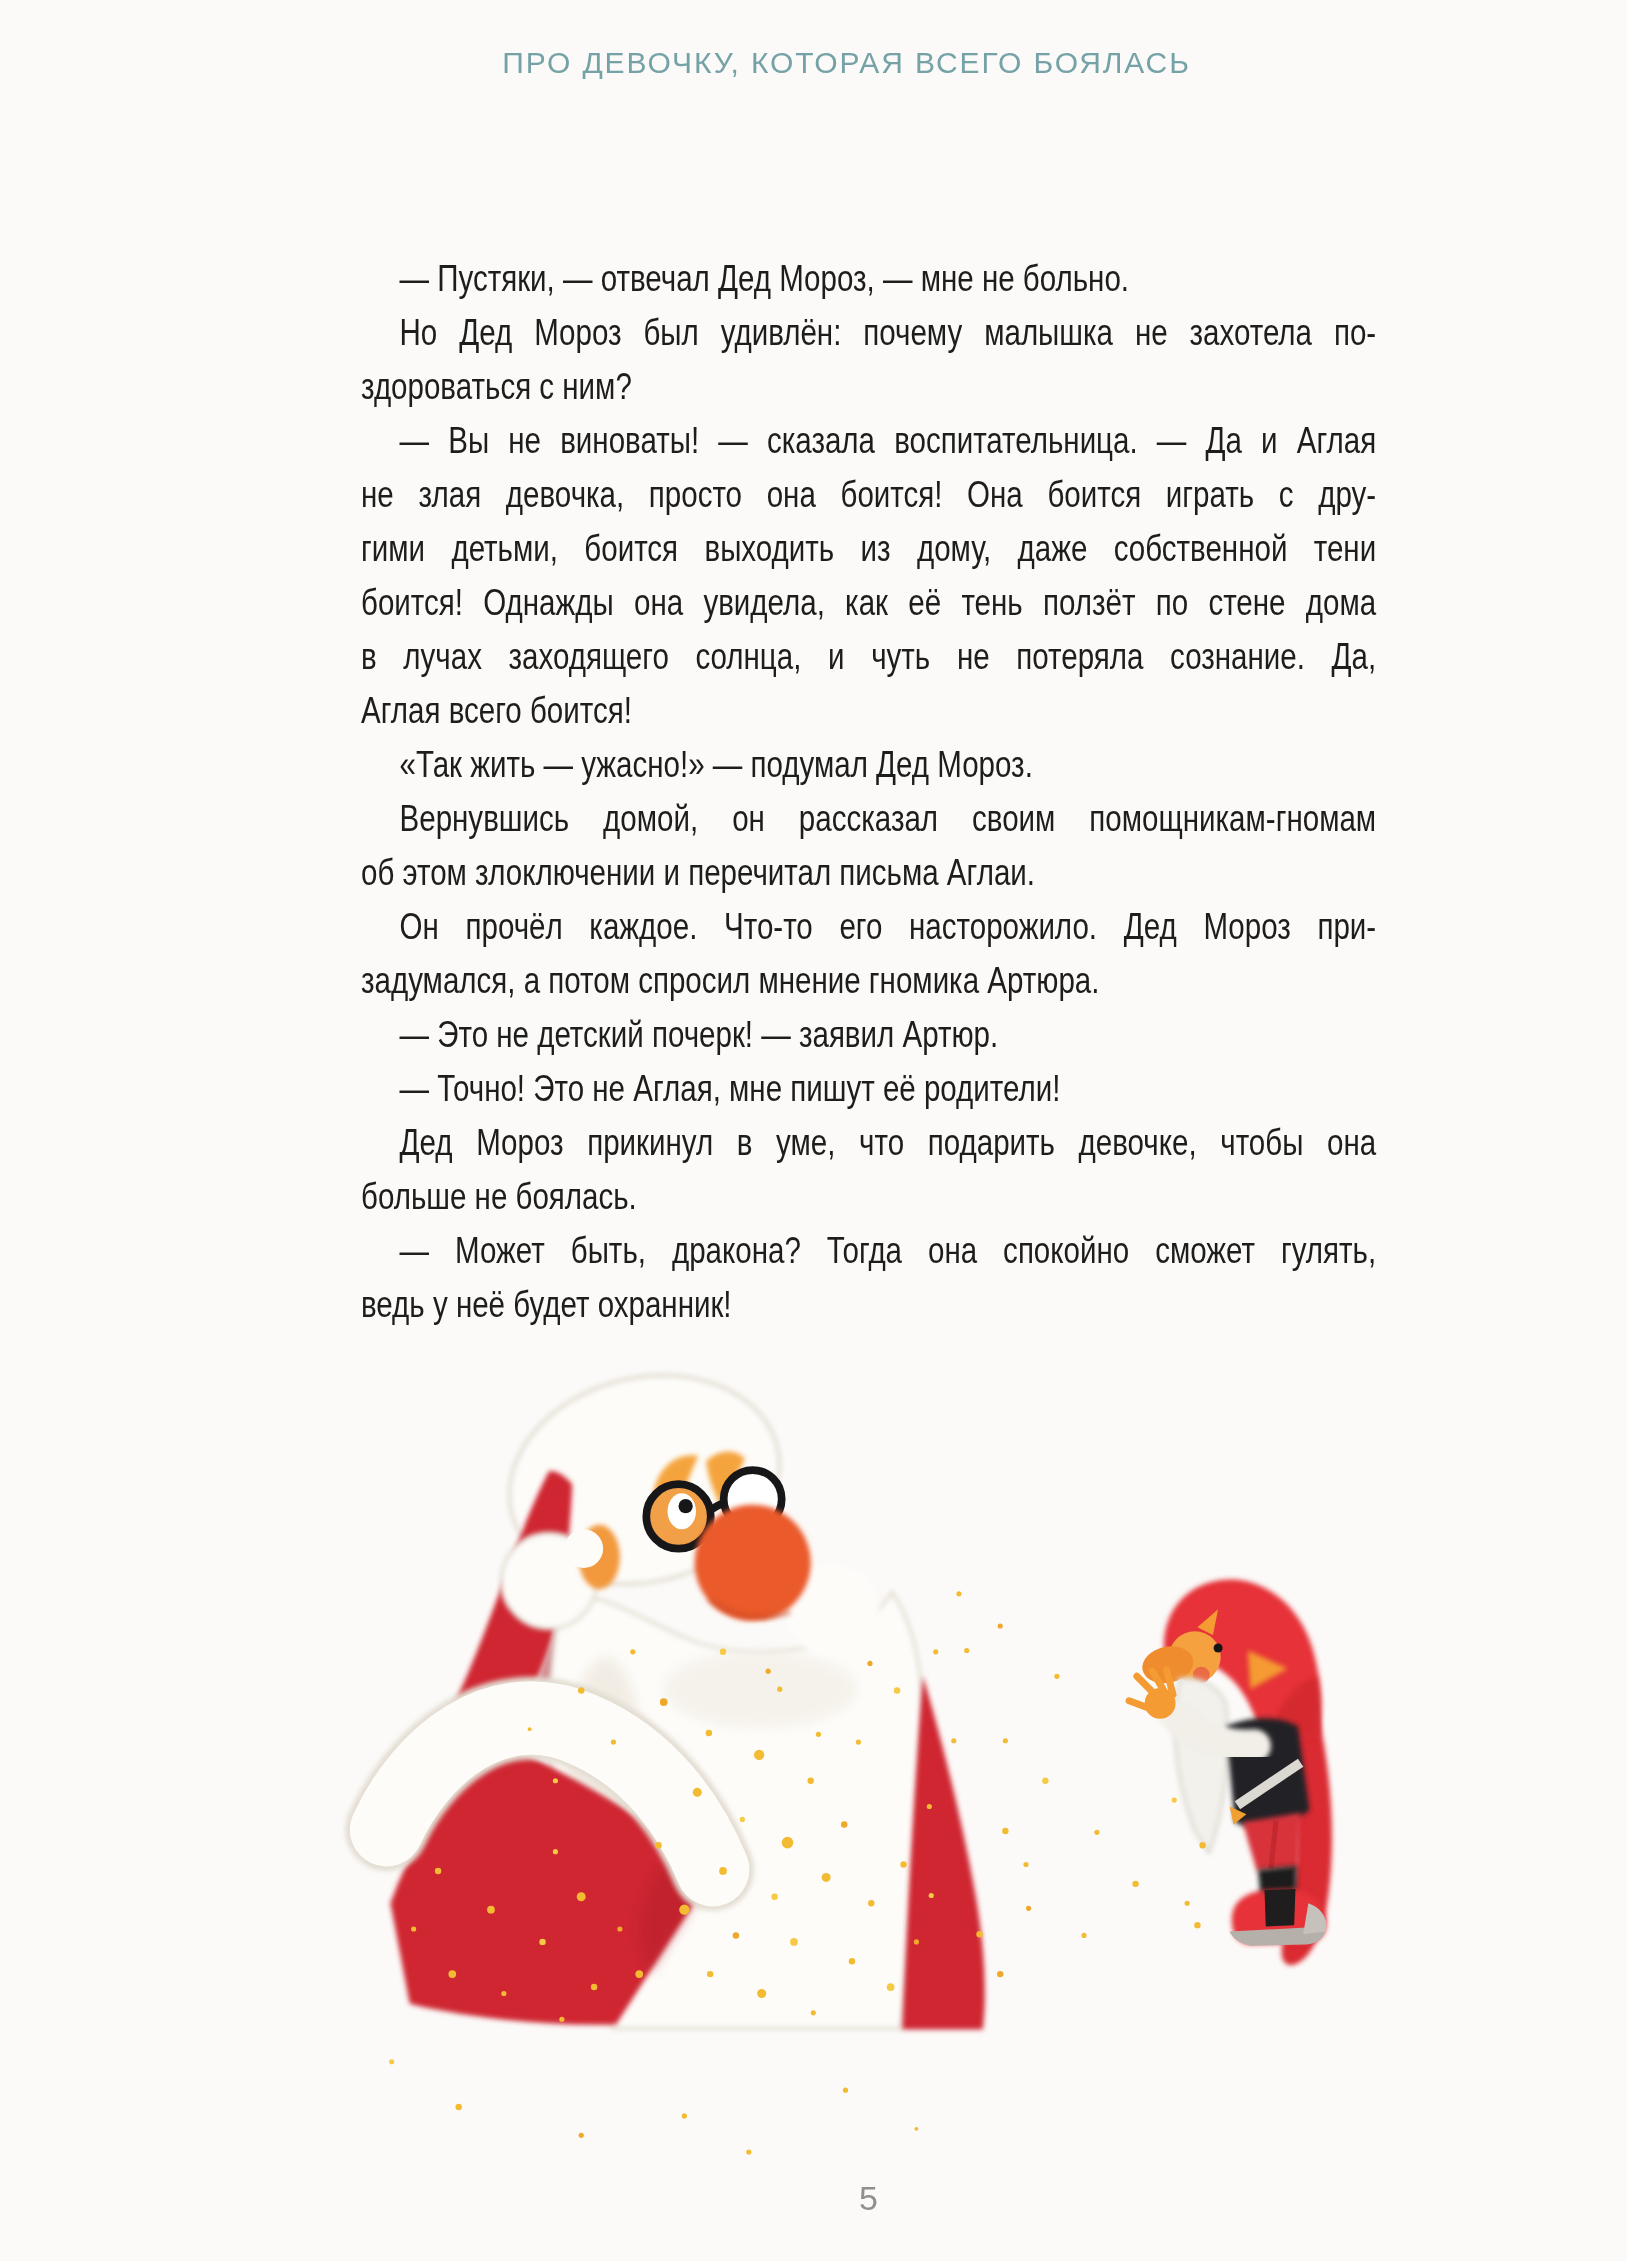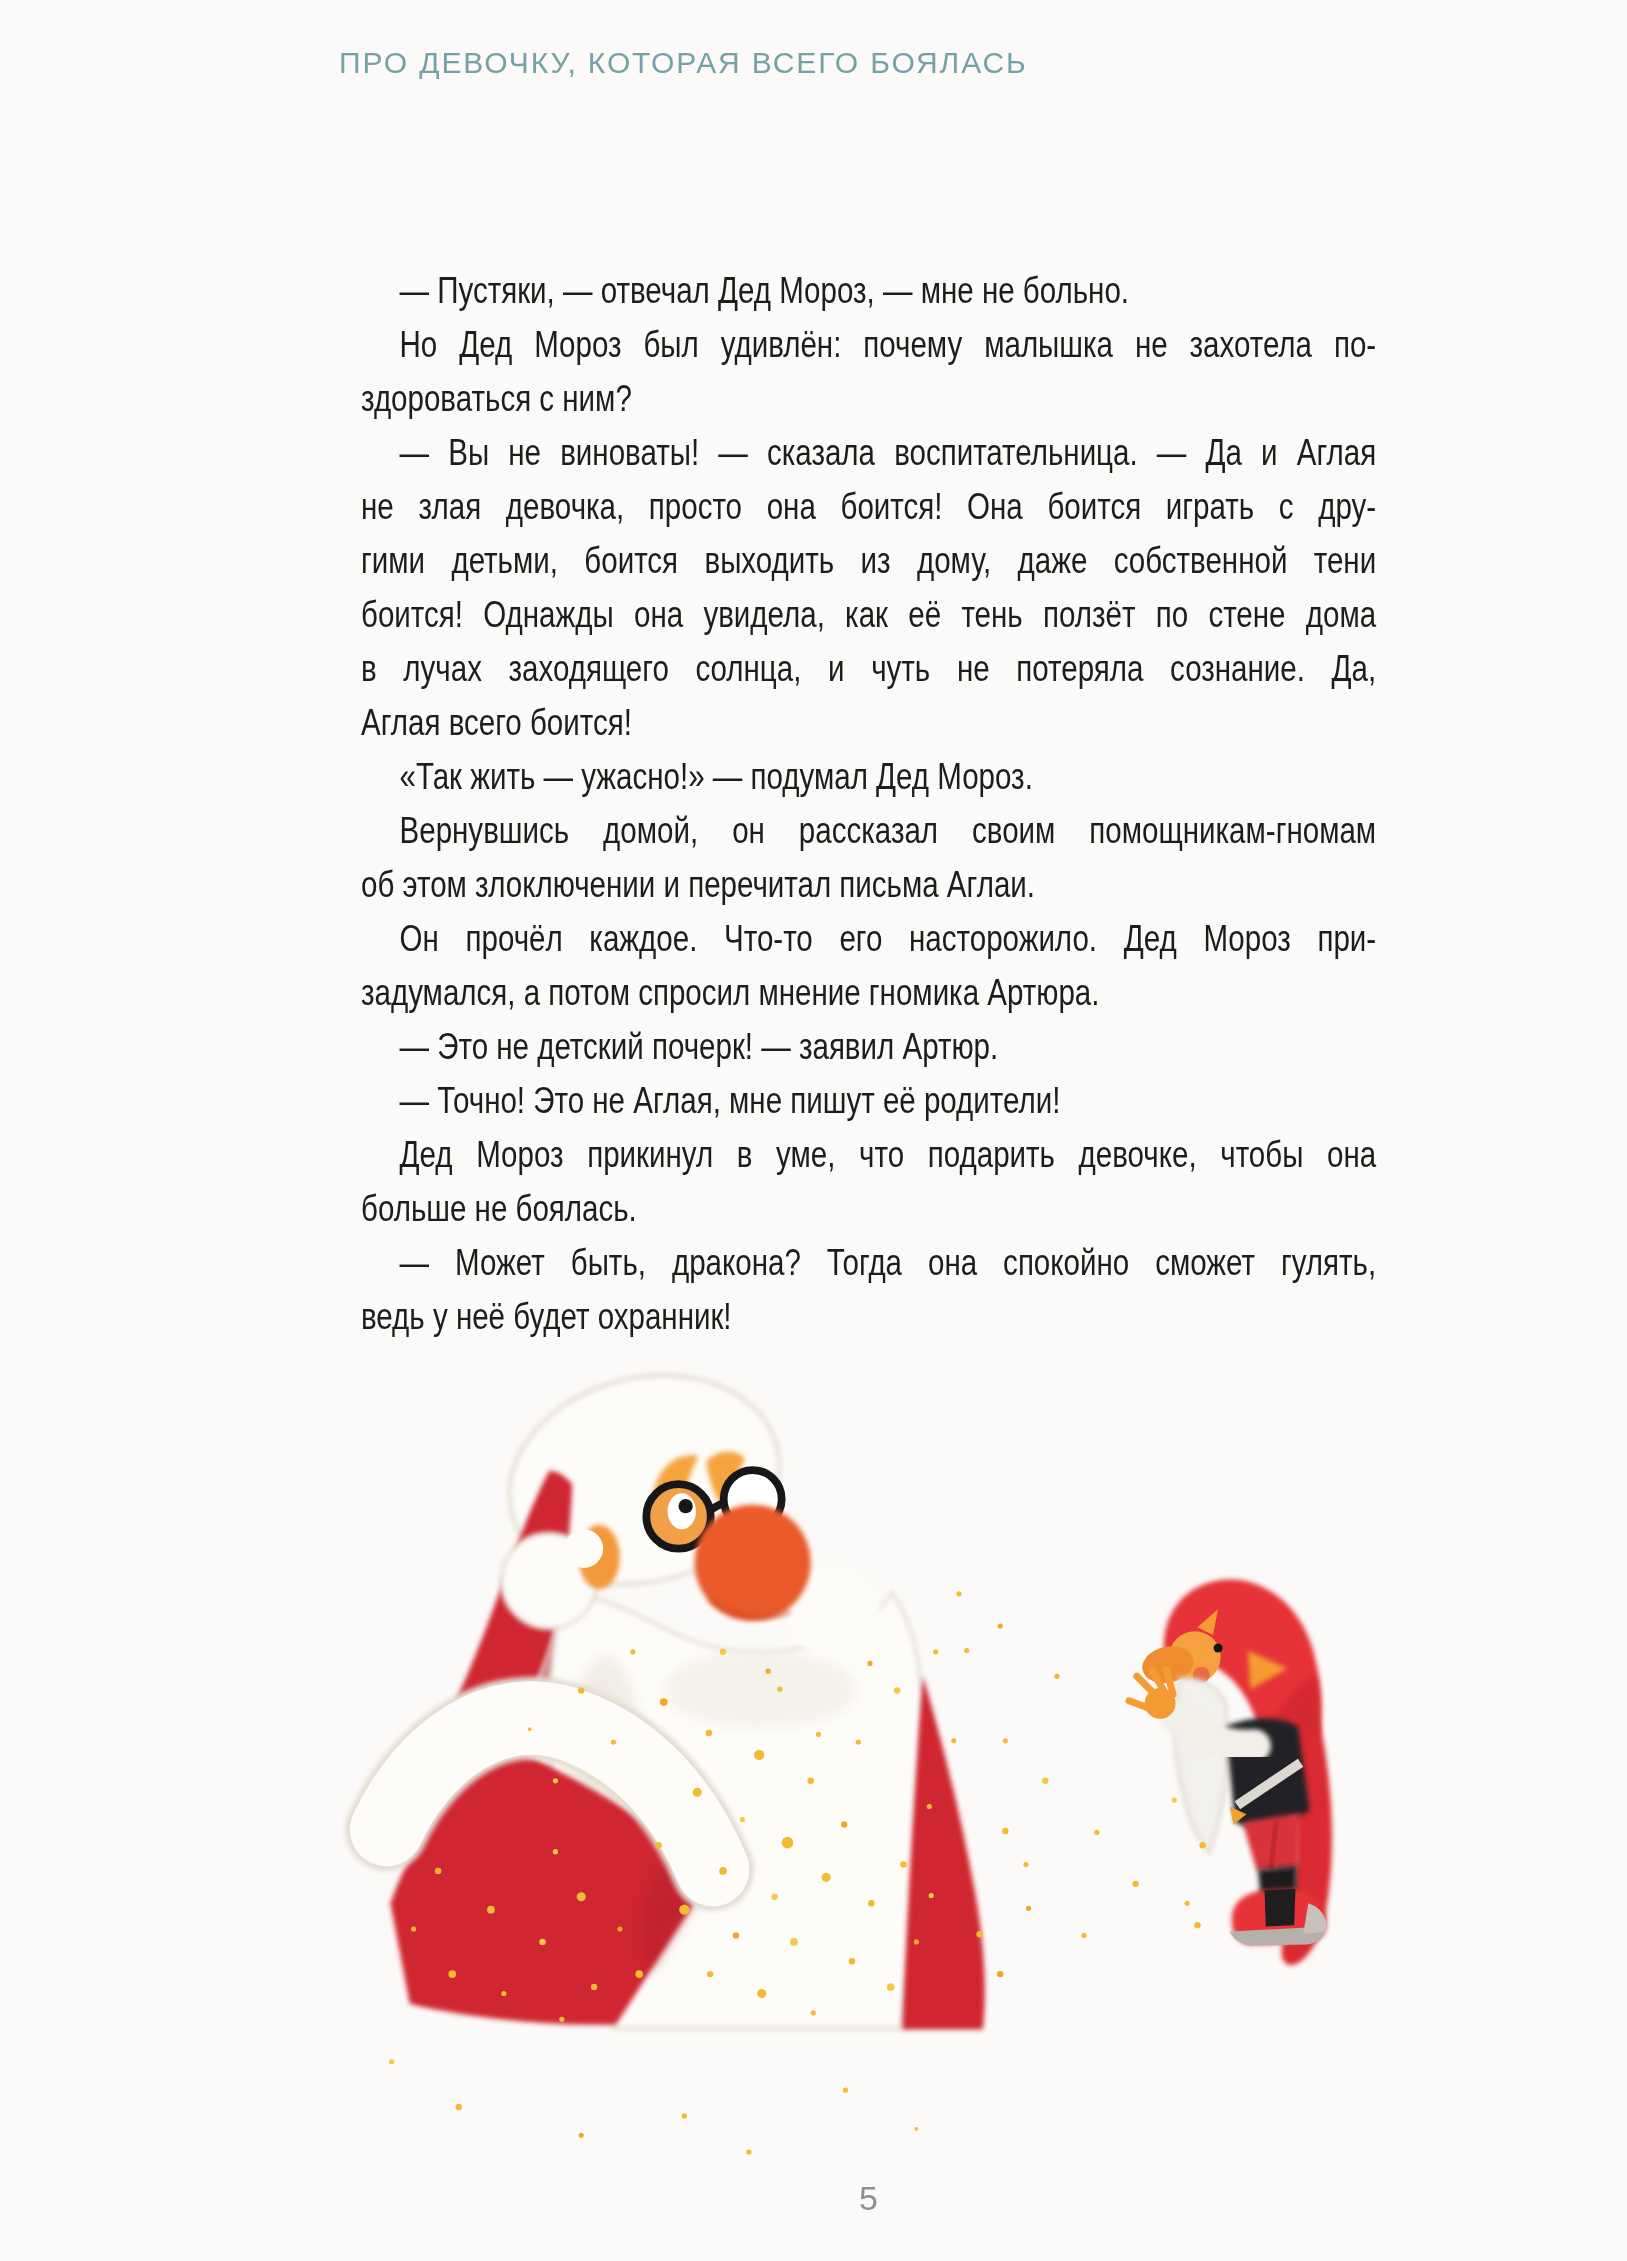--- a/index.html
+++ b/index.html
@@ -6,25 +6,25 @@
     --header-text:#74a2a6; --body-text:#1d1d1b; --page-number:#8f8f8f;
     --santa-red:#cf2731; --gnome-red:#e63238; --orange:#f59b33;
     --nose-orange:#ea5a2b; --gold:#f2bb31; --fur-white:#fdfcf9; --fur-shadow:#e3ddd2;
   }
   html,body{margin:0;padding:0;}
   body{
     width:1628px;height:2261px;position:relative;background:#fbfaf8;
     font-family:"Liberation Sans","DejaVu Sans",sans-serif;overflow:hidden;
   }
   .chapter-title{
-    position:absolute;left:339px;top:46px;width:1015px;
+    position:absolute;left:339px;top:46px;width:1015px;text-align:center;
     font-size:30px;line-height:1.1;letter-spacing:1.9px;font-weight:400;
     color:var(--header-text);
   }
-  #text-block{position:absolute;left:361px;top:264px;width:1015px;}
+  #text-block{position:absolute;left:361px;top:252px;width:1015px;}
   .line{
     font-size:36px;line-height:54px;width:1238px;color:var(--body-text);
     transform:scaleX(0.82);transform-origin:0 0;
   }
   .line.j{text-align:justify;text-align-last:justify;}
   .line.first{text-indent:47px;}
   .illustration{position:absolute;left:322px;top:1354px;width:1096px;height:838px;}
   .page-number{
     position:absolute;left:361px;top:2181px;width:1015px;text-align:center;
     font-size:34px;line-height:1;color:var(--page-number);

